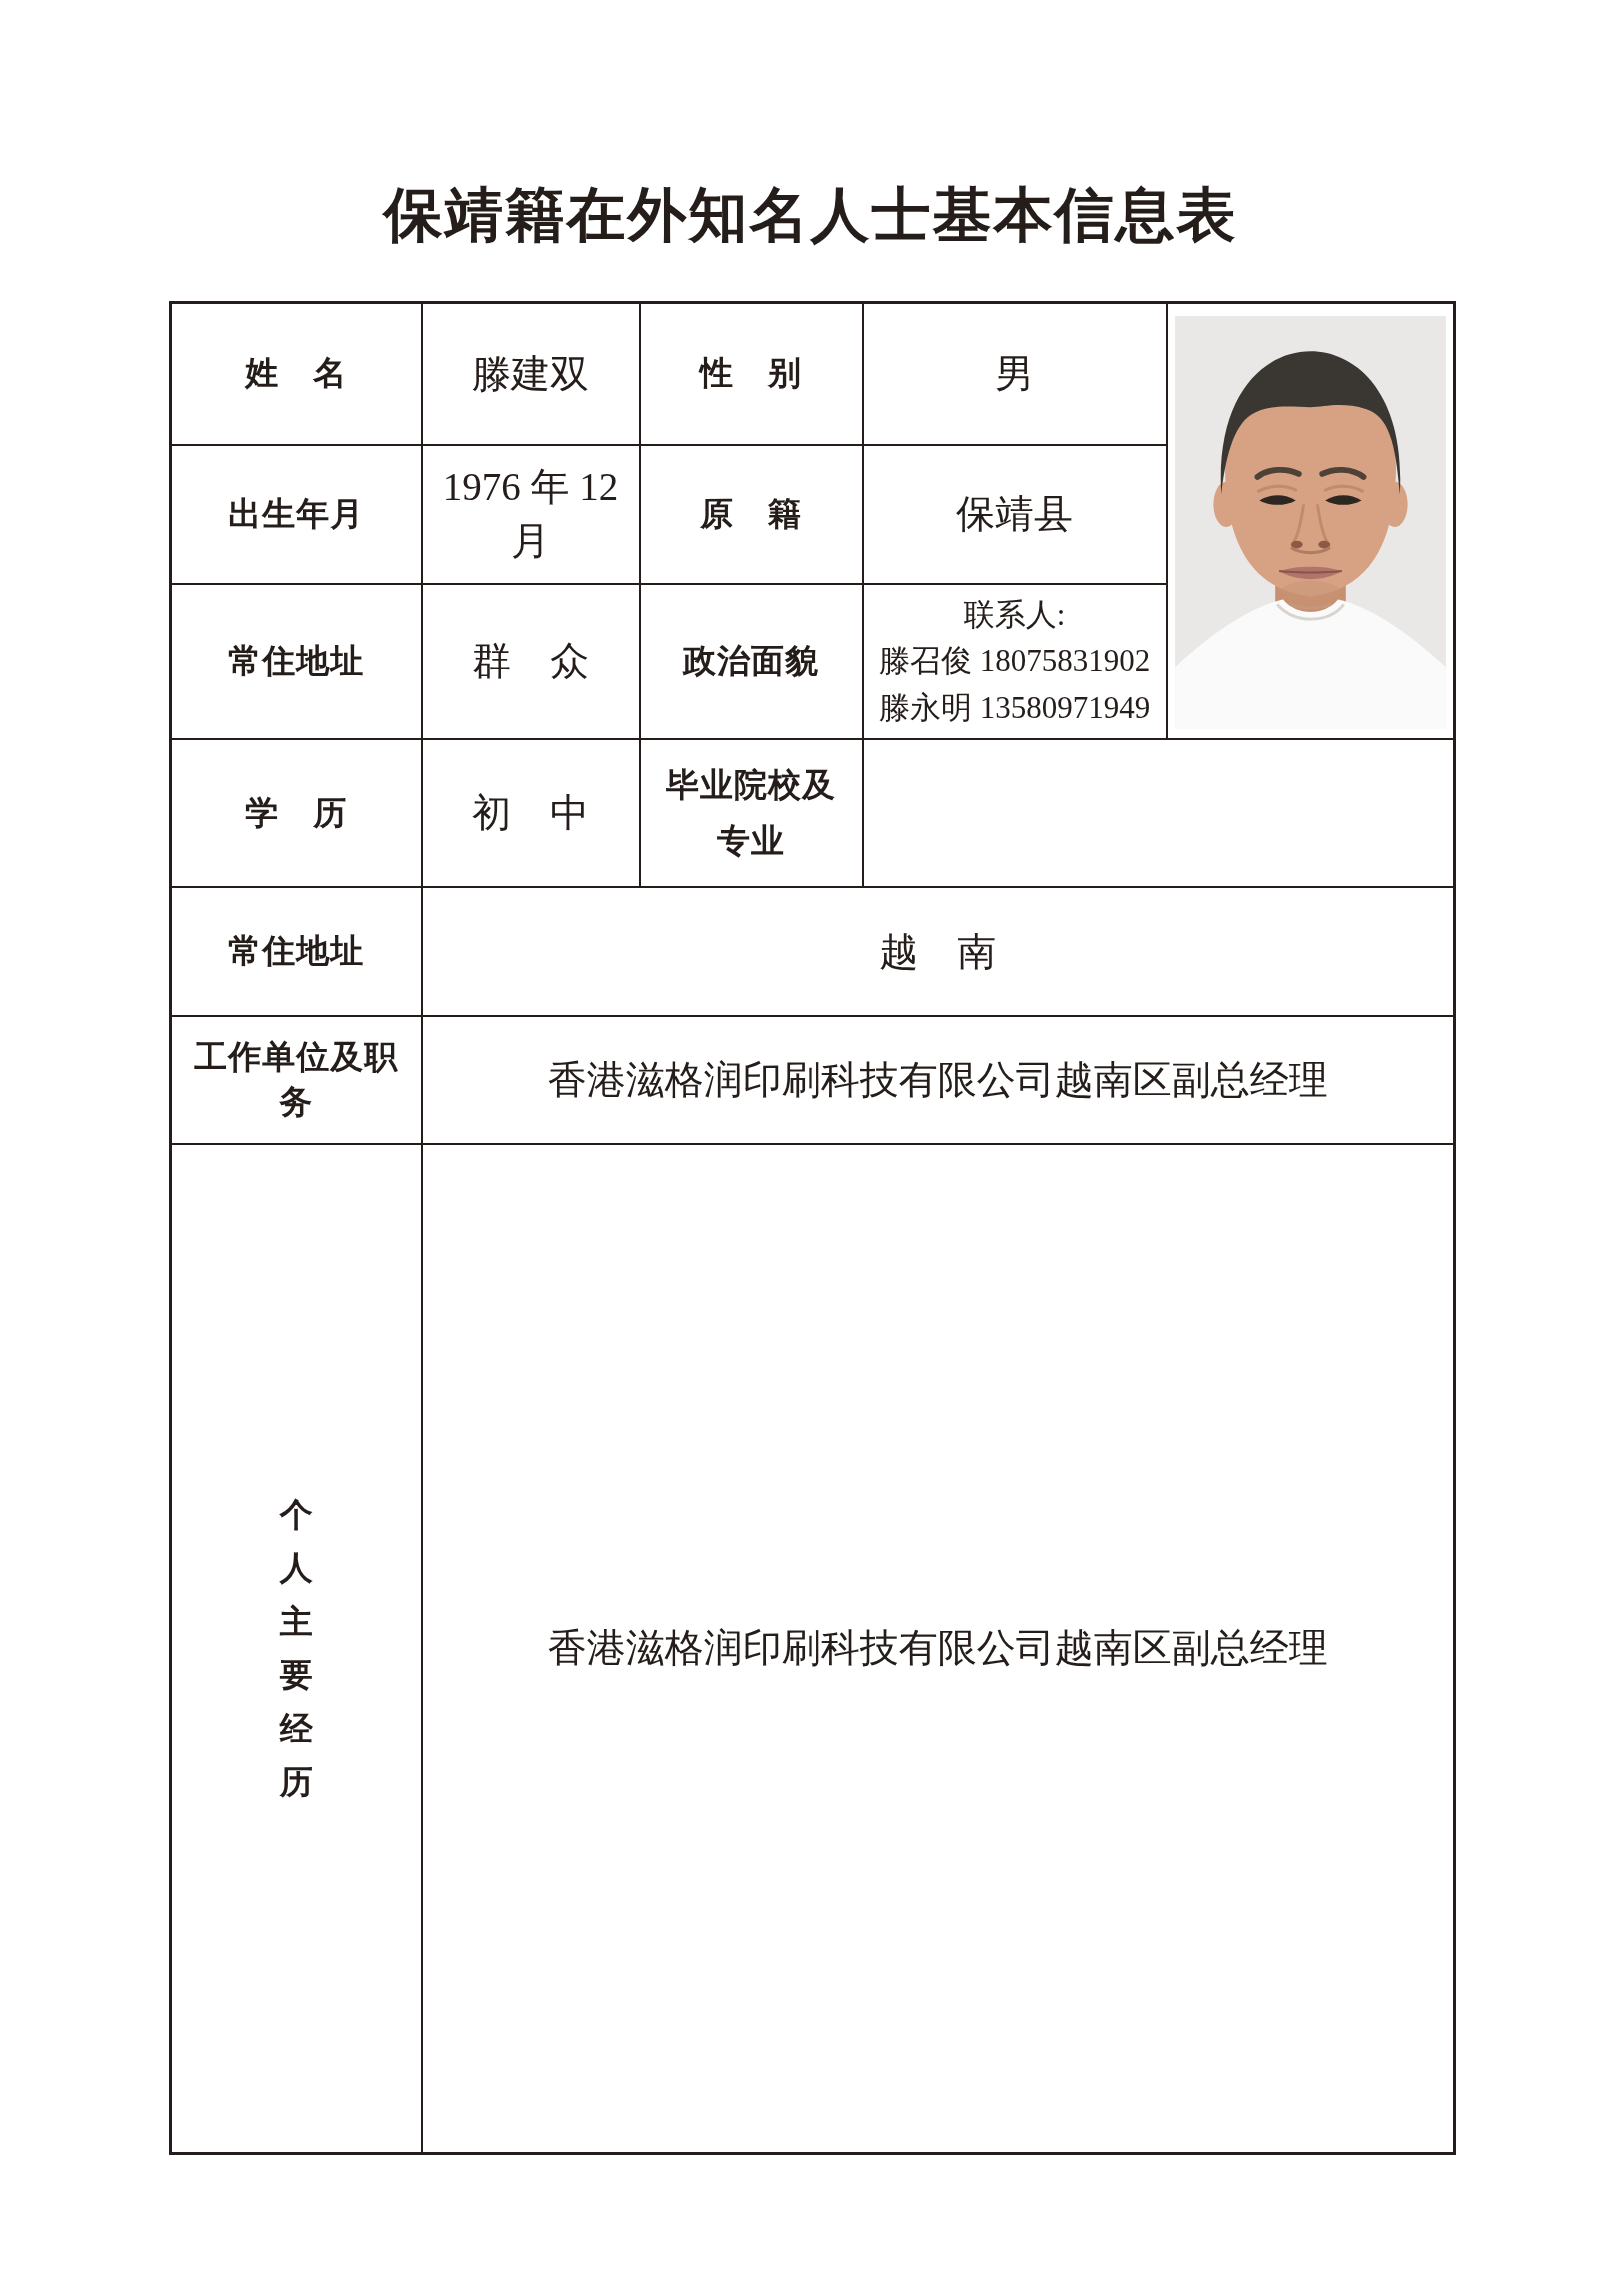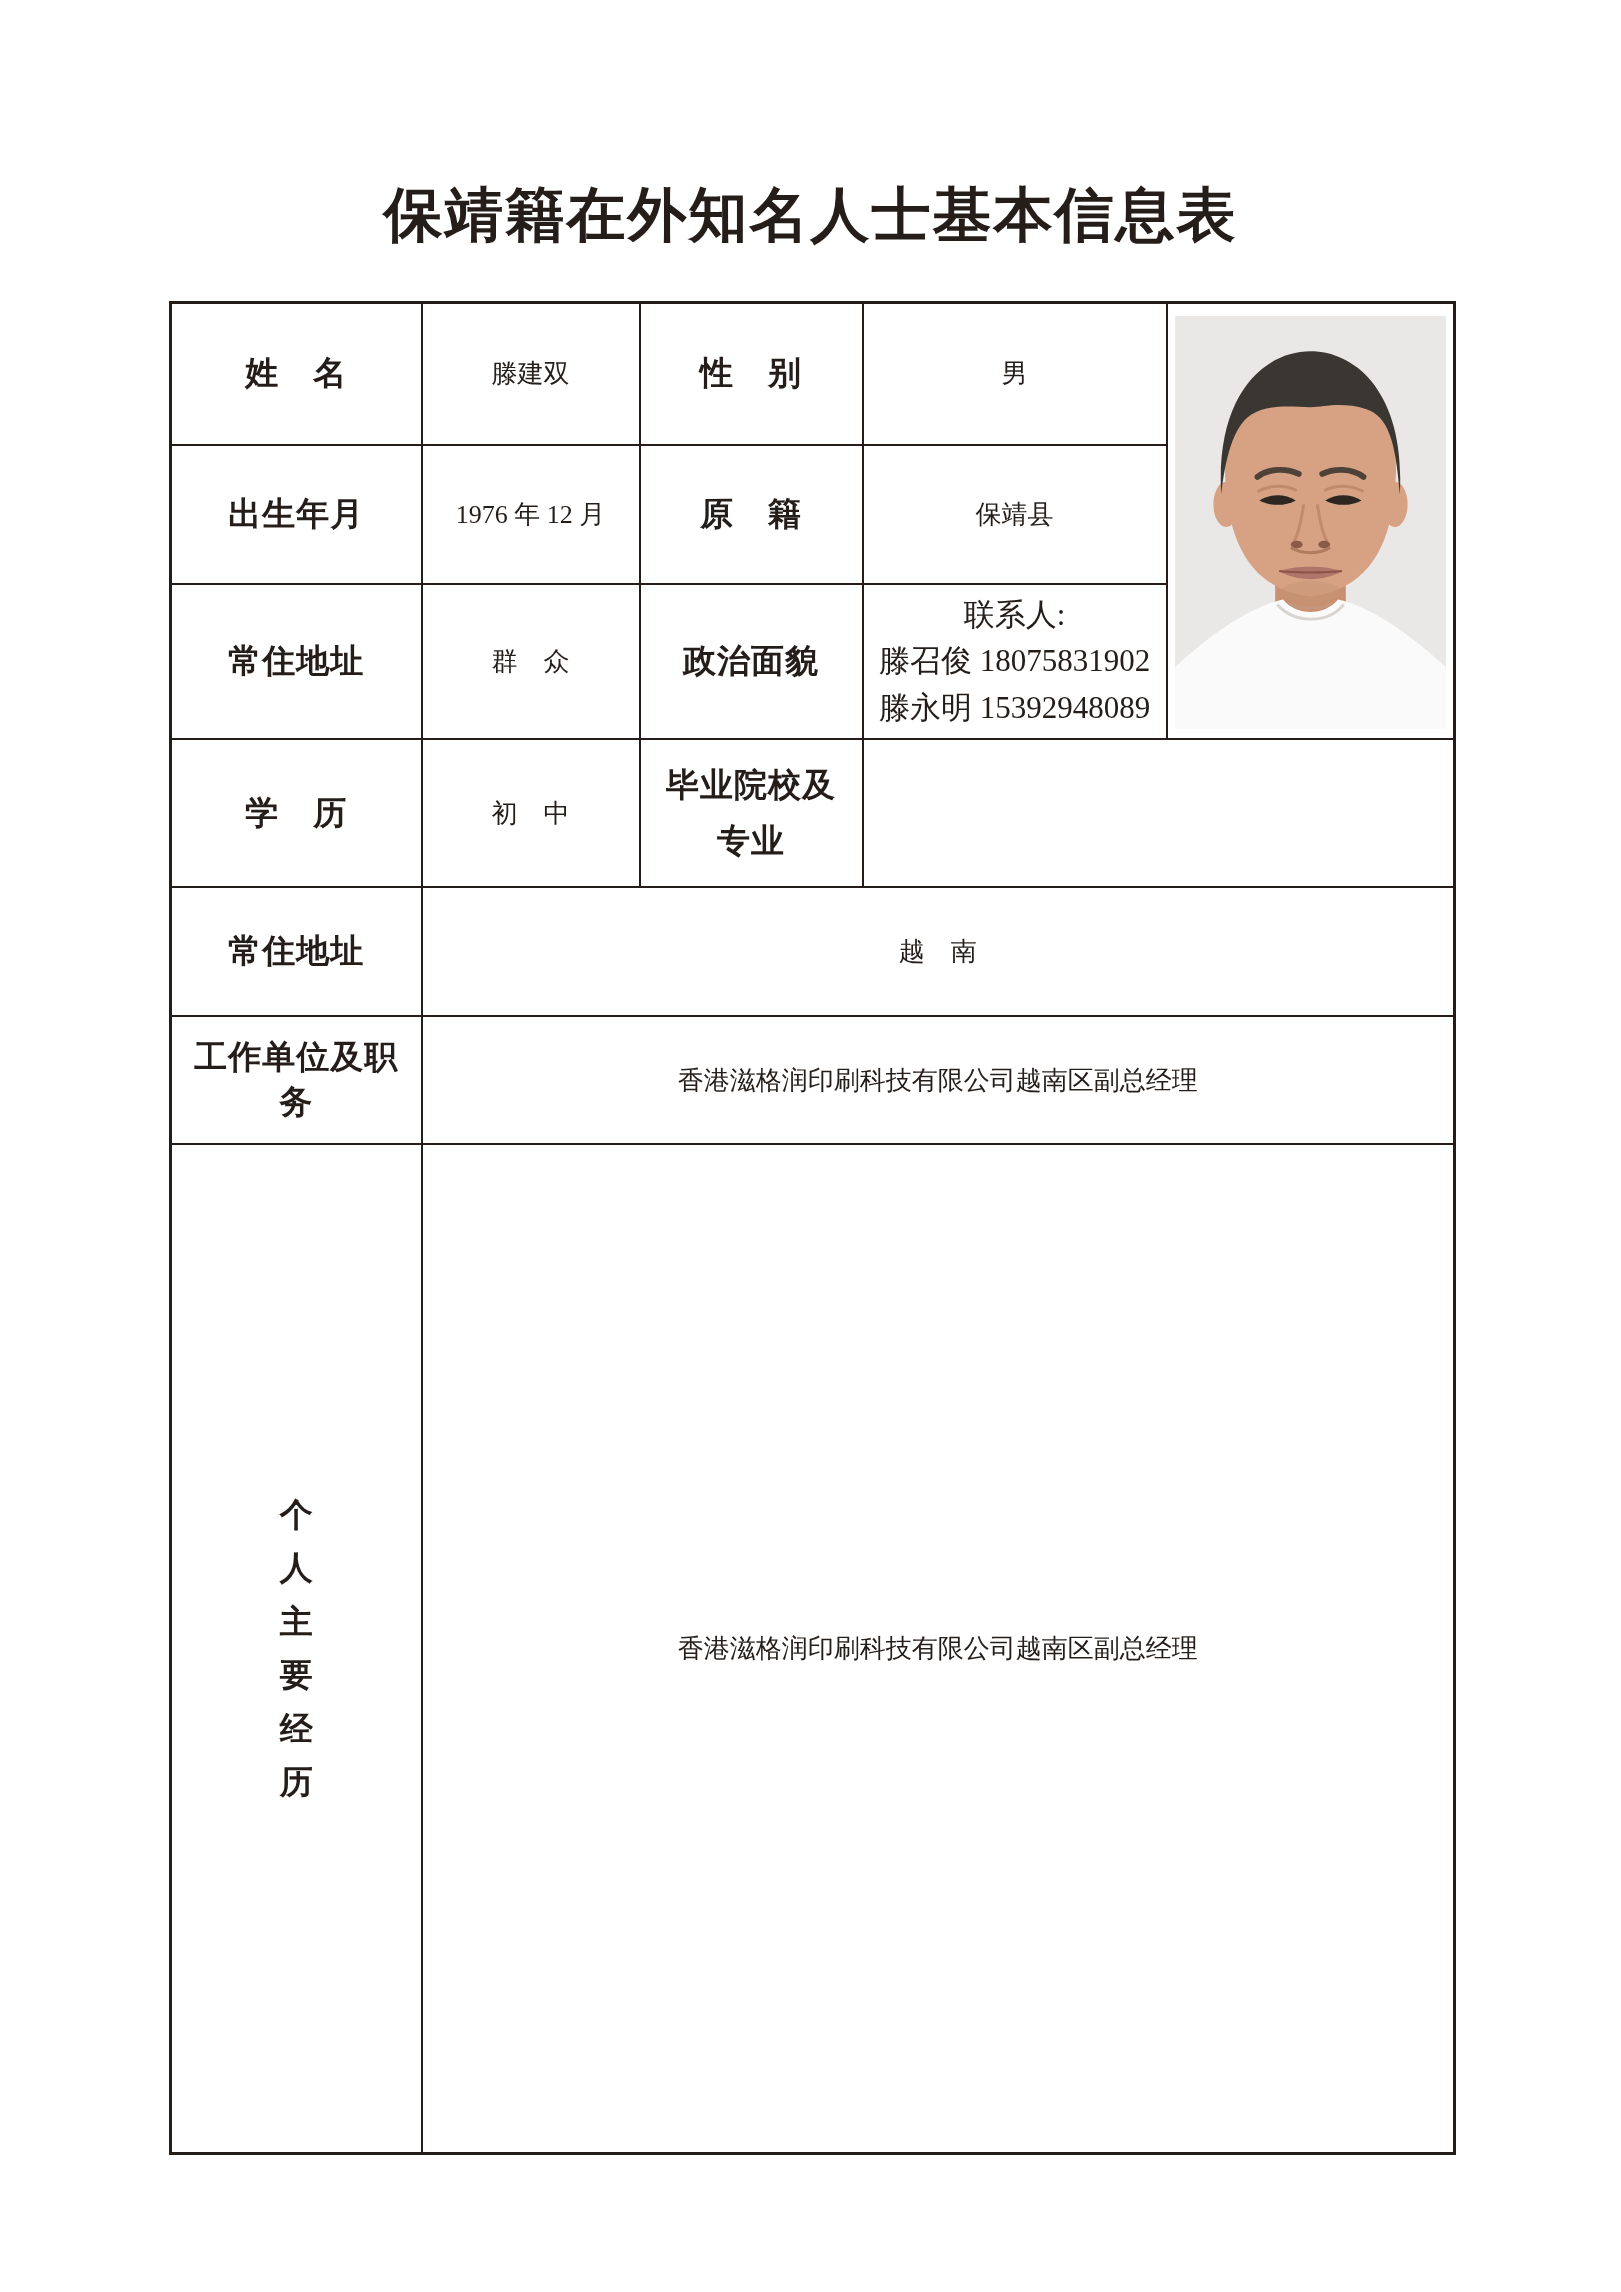--- a/index.html
+++ b/index.html
@@ -48,21 +48,21 @@
     overflow:hidden;
   }
   .lbl{
     font-family:"Liberation Sans",sans-serif;
     font-weight:bold;
     font-size:33px;
     letter-spacing:1px;
   }
   .val{
     font-family:"Liberation Serif",serif;
-    font-size:26px;
+    font-size:39px;
     border-radius:11px;
   }
   .pre{white-space:pre-line;line-height:1.7;}
   .exp-label{
     font-weight:bold;
     font-size:33px;
     line-height:1.62;
     white-space:pre-line;
   }
   .contact{
@@ -128,21 +128,21 @@
     <td class="lbl">原　籍</td>
     <td class="val">保靖县</td>
   </tr>
   <tr style="height:149px">
     <td class="lbl">常住地址</td>
     <td class="val">群　众</td>
     <td class="lbl">政治面貌</td>
     <td class="contact">
       <div class="line">联系人:</div>
       <div class="line">滕召俊 18075831902</div>
-      <div class="line">滕永明 15392948089</div>
+      <div class="line">滕永明 13580971949</div>
     </td>
   </tr>
   <tr style="height:148px">
     <td class="lbl">学　历</td>
     <td class="val">初　中</td>
     <td class="lbl pre">毕业院校及
 专业</td>
     <td class="val" colspan="2"></td>
   </tr>
   <tr style="height:129px">

